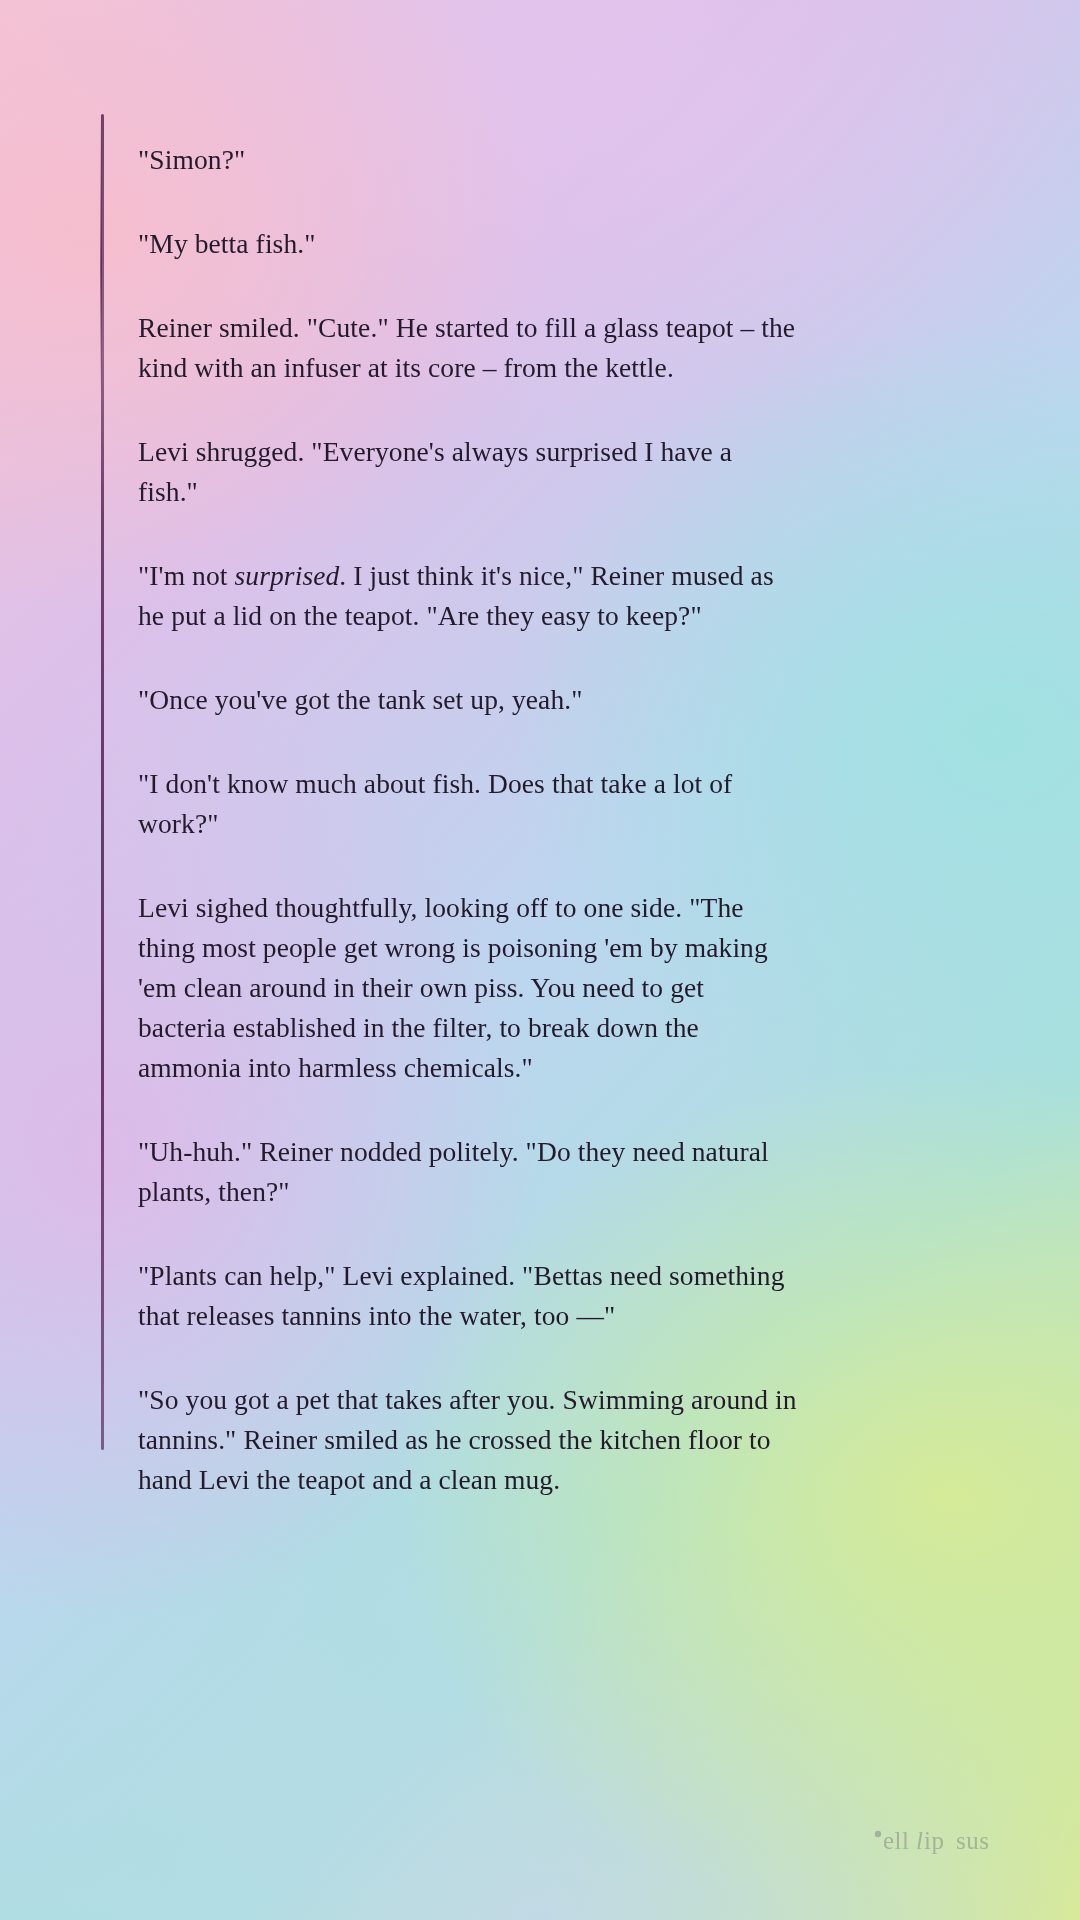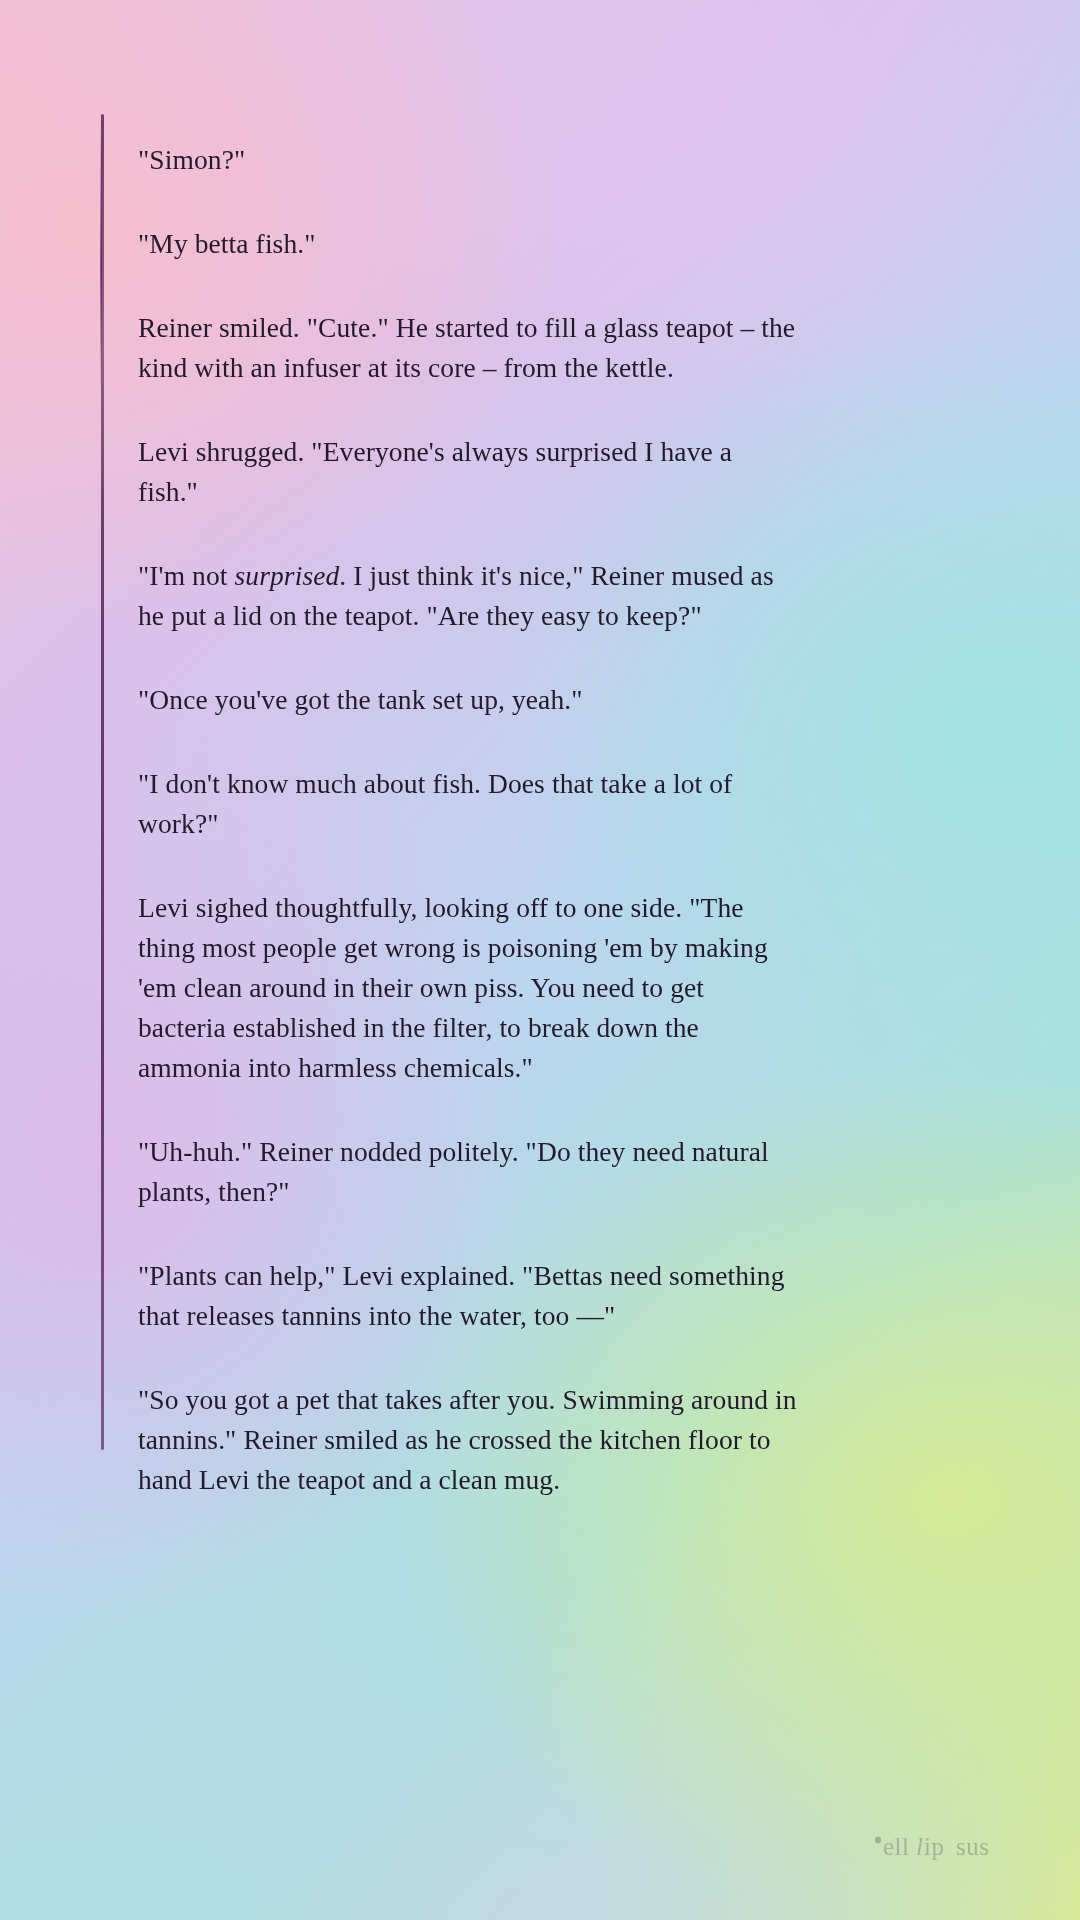--- a/index.html
+++ b/index.html
@@ -65,21 +65,21 @@
   }
   .para:last-child {
     margin-bottom: 0;
   }
   .para em {
     font-style: italic;
   }
   .watermark {
     position: absolute;
     right: 60px;
-    bottom: 58px;
+    bottom: 64px;
     width: 150px;
     height: 34px;
     opacity: 0.42;
   }
   .watermark svg {
     display: block;
   }
 </style>
 </head>
 <body>

